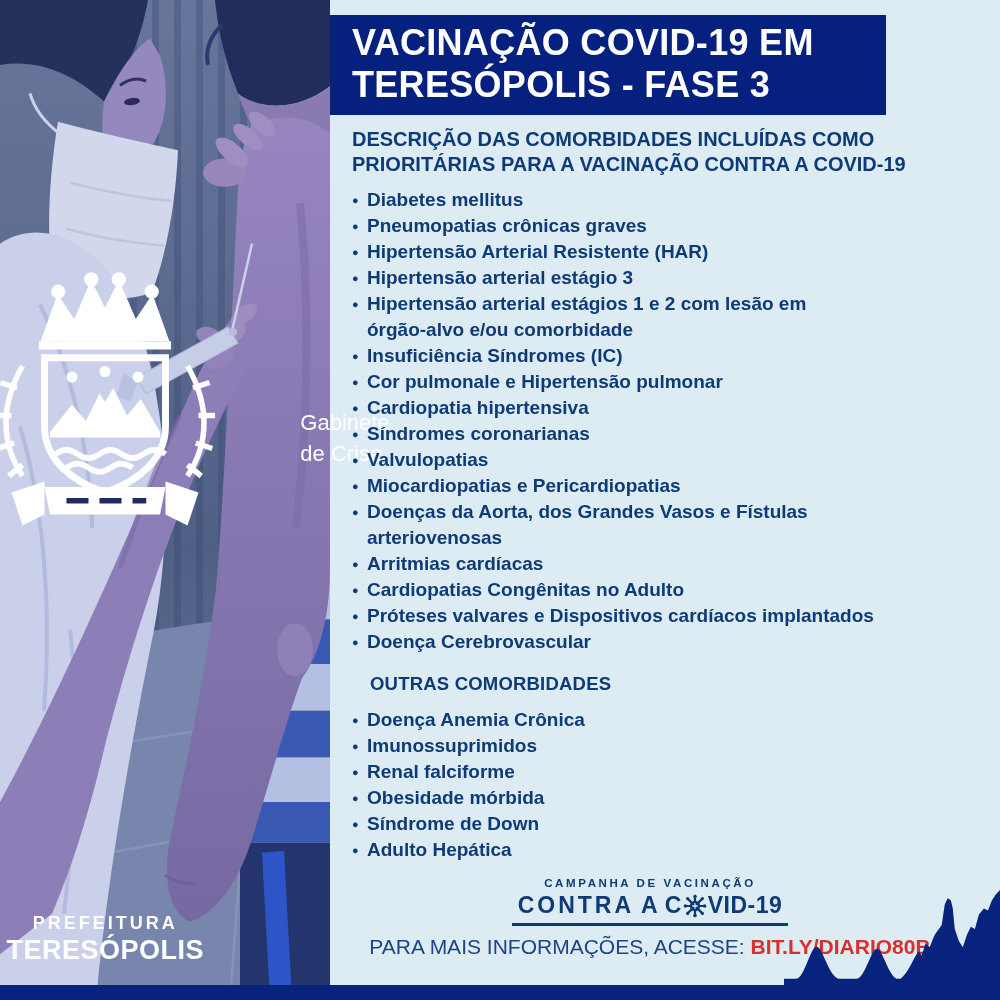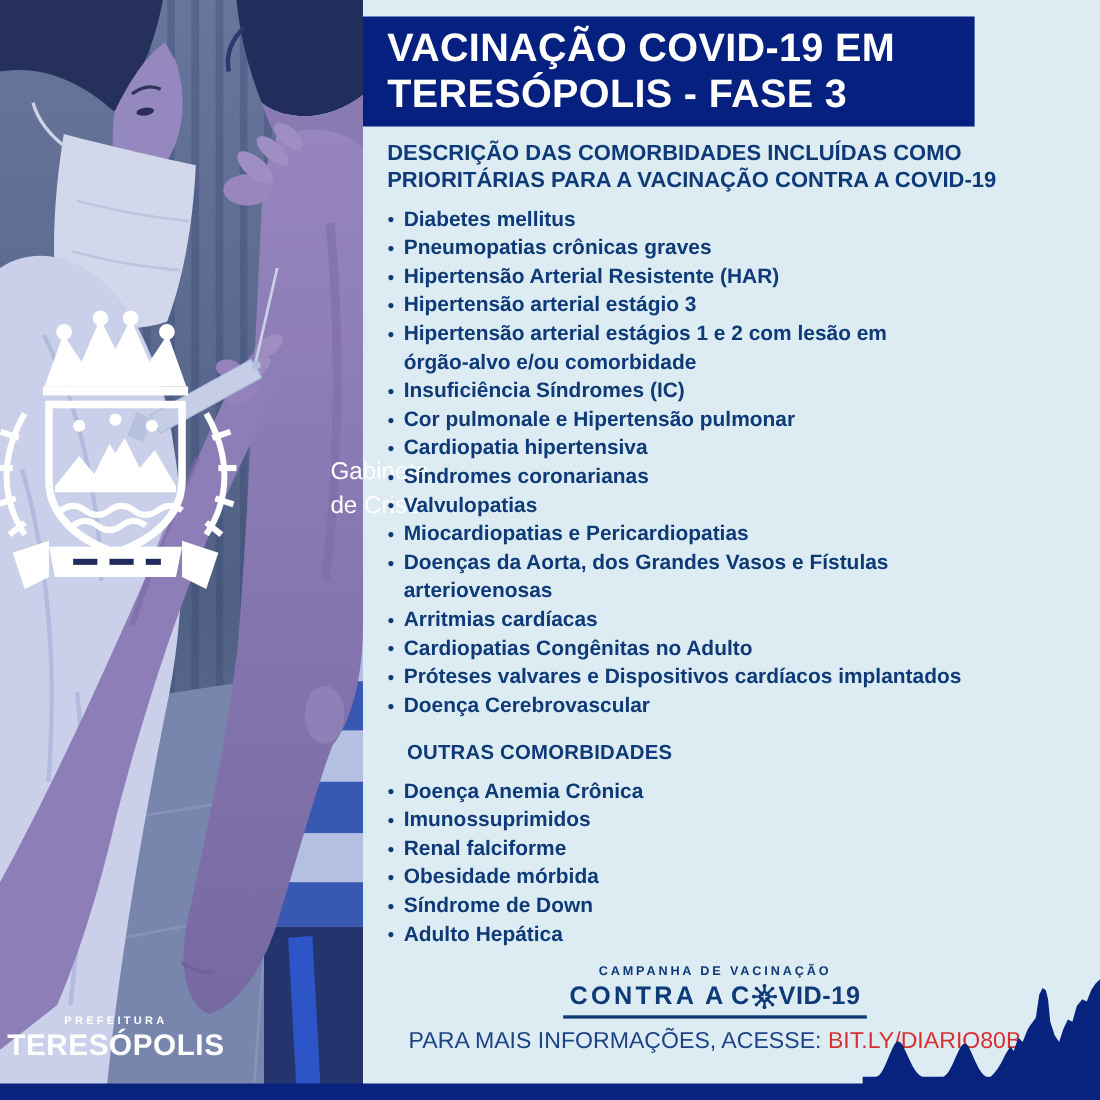--- a/index.html
+++ b/index.html
@@ -19,21 +19,21 @@
   }
   
   .photo-panel{position:absolute;left:0;top:0;width:330px;height:1000px;background:#5a6884}
   .photo-panel svg{display:block;width:330px;height:1000px}
   .brand-overlay{
     position:absolute;left:0;bottom:34px;width:330px;
     display:flex;align-items:center;justify-content:center;gap:15px;color:var(--white);
   }
   .brand-left{display:flex;flex-direction:column;align-items:center}
   .crest{width:112px;height:90px}
-  .prefeitura{font-size:10px;font-weight:700;letter-spacing:3px;margin-top:3px;white-space:nowrap}
+  .prefeitura{font-size:18px;font-weight:700;letter-spacing:3px;margin-top:3px;white-space:nowrap}
   .city{font-size:27px;font-weight:800;letter-spacing:.5px;margin-top:1px;white-space:nowrap}
   .brand-divider{width:2px;height:92px;background:var(--white);border-radius:2px}
   .unit{font-size:22px;font-weight:400;line-height:31px;white-space:nowrap}
   
   .content{position:absolute;left:330px;top:0;width:670px;height:985px}
   .title-banner{
     margin-top:15px;width:556px;background:var(--banner-navy);color:var(--white);
     padding:7px 18px 9px 22px;
   }
   .title-line{font-size:36px;font-weight:800;line-height:42px;white-space:nowrap;letter-spacing:.3px}
@@ -54,21 +54,21 @@
   .campaign-label{font-size:11.5px;font-weight:700;letter-spacing:2.6px;white-space:nowrap}
   .covid-logo{
     display:inline-flex;align-items:center;gap:7px;margin-top:3px;
     font-weight:800;font-size:23px;border-bottom:3px solid var(--text-navy);
     padding:0 6px 4px;white-space:nowrap;
   }
   .covid-logo .contra{letter-spacing:3px}
   .covid-logo .cvid{display:inline-flex;align-items:center;letter-spacing:.5px}
   .virus-icon{width:24px;height:24px;margin:0 1px;color:var(--text-navy)}
   .info-line{margin-top:9px;font-size:21px;font-weight:400;color:#1c4386;white-space:nowrap}
-  .info-link{font-weight:400;color:var(--accent-red);text-decoration:none}
+  .info-link{font-weight:700;color:var(--accent-red);text-decoration:none}
   
   .bottom-bar{position:absolute;left:0;bottom:0;width:1000px;height:15px;background:var(--bar-navy);z-index:4}
   .mountains{position:absolute;right:0;bottom:14px;width:216px;height:102px;z-index:4;color:var(--bar-navy)}
 </style>
 </head>
 <body>
 
 <div class="poster">
 
   <div class="photo-panel">

